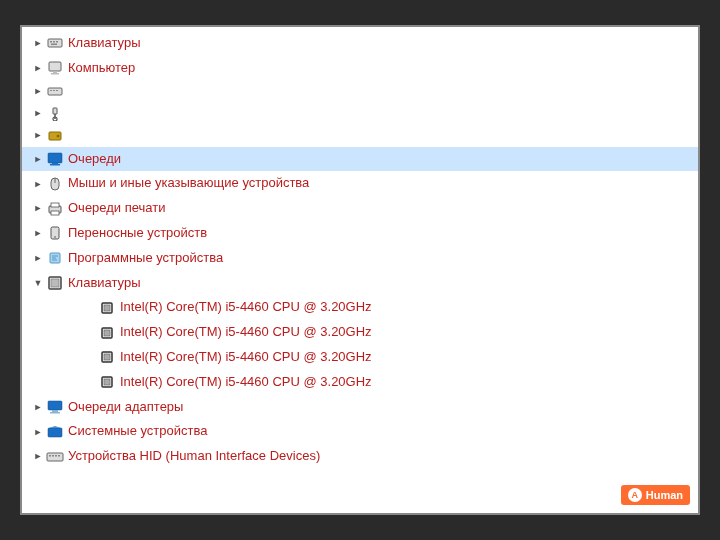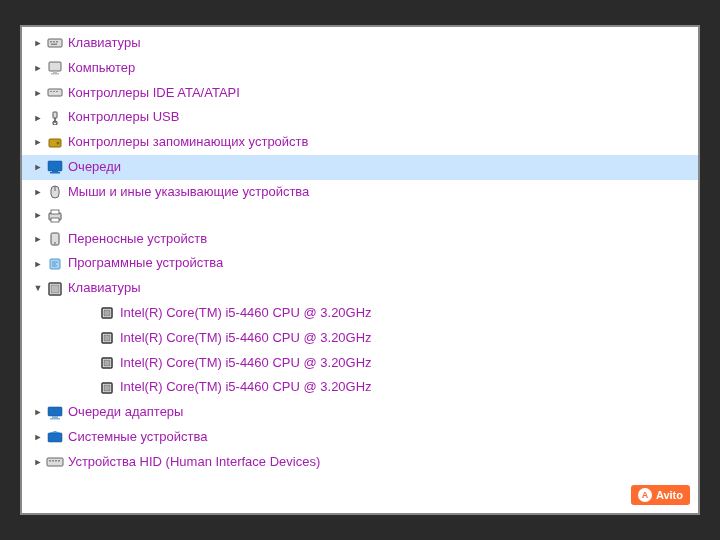--- a/index.html
+++ b/index.html
@@ -56,21 +56,21 @@
       width: 18px;
       height: 18px;
       display: inline-flex;
       align-items: center;
       justify-content: center;
       margin-right: 4px;
       flex-shrink: 0;
     }
     .item-label {
       font-size: 13px;
-      color: #a21caf;
+      color: #b91c1c;
     }
 
     .avito-badge {
       position: absolute;
       bottom: 8px;
       right: 8px;
       background: #ff6c2f;
       color: white;
       font-size: 11px;
       font-weight: bold;
@@ -128,44 +128,41 @@
         <div style="width: 4px; flex-shrink: 0;"></div>
         <span class="chevron">►</span>
         <span class="icon">
           <svg width="16" height="14" viewBox="0 0 16 14">
       <rect x="1" y="3" width="14" height="7" rx="1" fill="#ddd" stroke="#666" stroke-width="1"></rect>
       <rect x="3" y="5" width="2" height="1" fill="#888"></rect>
       <rect x="6" y="5" width="2" height="1" fill="#888"></rect>
       <rect x="9" y="5" width="2" height="1" fill="#888"></rect>
     </svg>
         </span>
-        <span class="item-label">Контроллеры IDE ATA/ATAPI</span>
       </div>
       <div class="tree-item">
         <div style="width: 4px; flex-shrink: 0;"></div>
         <span class="chevron">►</span>
         <span class="icon">
           <svg width="14" height="14" viewBox="0 0 14 14">
       <rect x="5" y="1" width="4" height="6" rx="0.5" fill="#ddd" stroke="#555" stroke-width="1"></rect>
       <line x1="7" y1="7" x2="7" y2="12" stroke="#555" stroke-width="1.5"></line>
       <circle cx="7" cy="12" r="2" fill="none" stroke="#555" stroke-width="1.2"></circle>
     </svg>
         </span>
-        <span class="item-label">Контроллеры USB</span>
       </div>
       <div class="tree-item">
         <div style="width: 4px; flex-shrink: 0;"></div>
         <span class="chevron">►</span>
         <span class="icon">
           <svg width="16" height="14" viewBox="0 0 16 14">
       <rect x="2" y="3" width="12" height="8" rx="1" fill="#c8a020" stroke="#8a6a00" stroke-width="1"></rect>
       <circle cx="11" cy="7" r="1.5" fill="#8a6a00"></circle>
     </svg>
         </span>
-        <span class="item-label">Контроллеры запоминающих устройств</span>
       </div>
       <div class="tree-item highlighted">
         <div style="width: 4px; flex-shrink: 0;"></div>
         <span class="chevron">►</span>
         <span class="icon">
           <svg width="16" height="14" viewBox="0 0 16 14">
       <rect x="1" y="1" width="14" height="10" rx="1" fill="#1a6fc4" stroke="#0f4a8c" stroke-width="0.5"></rect>
       <rect x="5" y="11" width="6" height="2" fill="#1a6fc4"></rect>
       <rect x="3" y="12" width="10" height="1.5" fill="#1a6fc4"></rect>
     </svg>
@@ -186,20 +183,21 @@
       <div class="tree-item">
         <div style="width: 4px; flex-shrink: 0;"></div>
         <span class="chevron">►</span>
         <span class="icon">
           <svg width="16" height="14" viewBox="0 0 16 14">
       <rect x="2" y="4" width="12" height="7" rx="1" fill="#ddd" stroke="#555" stroke-width="1"></rect>
       <rect x="4" y="1" width="8" height="4" fill="#fff" stroke="#555" stroke-width="0.8"></rect>
       <rect x="4" y="9" width="8" height="4" fill="#fff" stroke="#555" stroke-width="0.8"></rect>
     </svg>
         </span>
+        <span class="item-label">Очереди печати</span>
       </div>
       <div class="tree-item">
         <div style="width: 4px; flex-shrink: 0;"></div>
         <span class="chevron">►</span>
         <span class="icon">
           <svg width="10" height="14" viewBox="0 0 10 14">
       <rect x="1" y="1" width="8" height="12" rx="1.5" fill="#ddd" stroke="#555" stroke-width="1"></rect>
       <circle cx="5" cy="11" r="1" fill="#888"></circle>
     </svg>
         </span>
@@ -306,15 +304,15 @@
       <rect x="6" y="5" width="2" height="1.5" fill="#888"></rect>
       <rect x="9" y="5" width="2" height="1.5" fill="#888"></rect>
       <rect x="12" y="5" width="2" height="1.5" fill="#888"></rect>
     </svg>
         </span>
         <span class="item-label">Устройства HID (Human Interface Devices)</span>
       </div>
     </div>
   <div class="avito-badge">
     <div class="avito-logo-icon">A</div>
-    <span>Avito</span>
+    <span>Human</span>
   </div>
 </div>
 
 </body></html>

